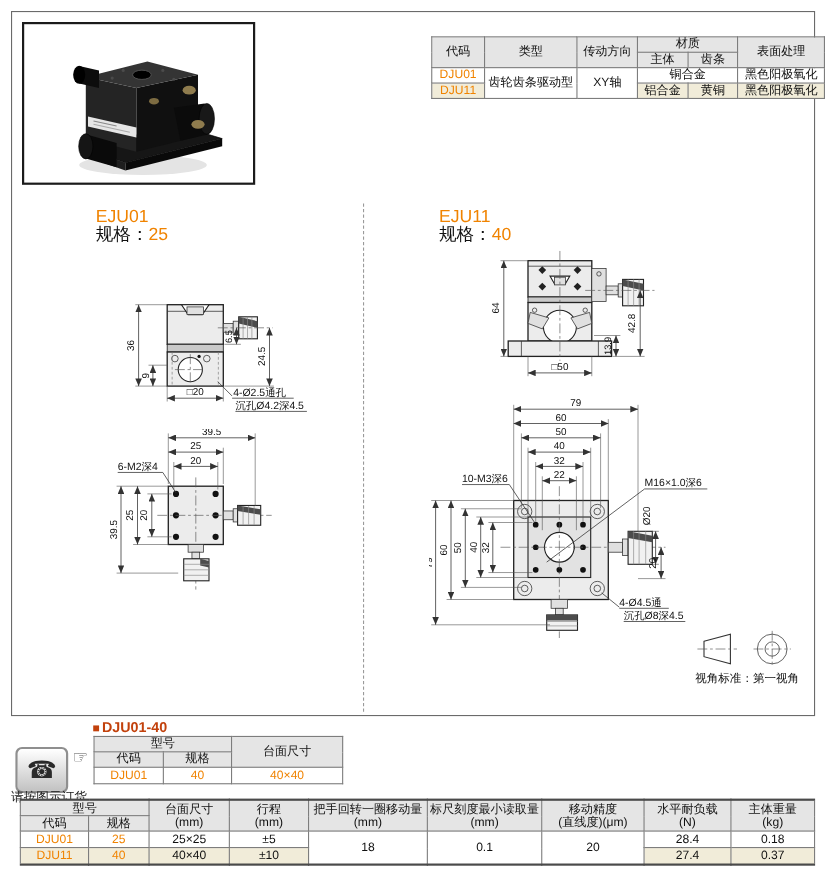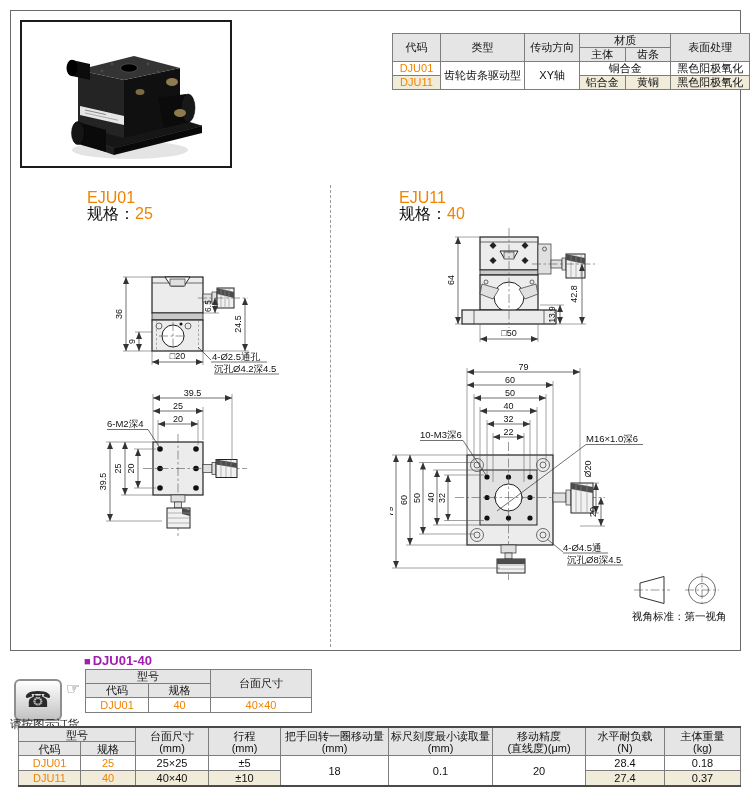--- a/index.html
+++ b/index.html
@@ -15,21 +15,21 @@
     text-align:center;vertical-align:middle;padding:0 2px;line-height:13px;height:13px;background:transparent;}
   .ctable .hd{background:#e5e5e5;}
   .rowA{background:#fff;}
   .rowB{background:#f1ecd9;}
   .org{color:#F08300;font-weight:bold;}
   .lbl{font-size:16px;line-height:16px;}
   .lbl .code{color:#F08300;}
   .spec-tbl{border-top:2px solid #4a4a4a;border-bottom:2px solid #4a4a4a;table-layout:fixed;}
   .spec-tbl th,.spec-tbl td{height:13px;line-height:12px;font-size:11px;}
   .spec-tbl td{height:14px;}
-  .ord-title{font-size:13px;font-weight:bold;color:#a21caf;}
+  .ord-title{font-size:13px;font-weight:bold;color:#c2410c;}
   .ord-title .sq{font-size:11px;margin-right:2px;}
   .phone-btn{width:44px;height:38px;border:2px solid #8f8f8f;border-radius:6px;
     background:linear-gradient(#ffffff,#c2c2c2);display:flex;align-items:center;justify-content:center;
     font-size:22px;color:#2a2a2a;box-shadow:inset 0 1px 0 #fff;}
   .hand{font-size:16px;color:#555;}
   .order-note{font-size:11.5px;color:#1a1a1a;text-align:right;}
   
   .oL{stroke:#222;stroke-width:1.2;fill:#ececec;}
   .oW{stroke:#222;stroke-width:1;fill:#fff;}
   .in{stroke:#333;stroke-width:.7;fill:none;}

